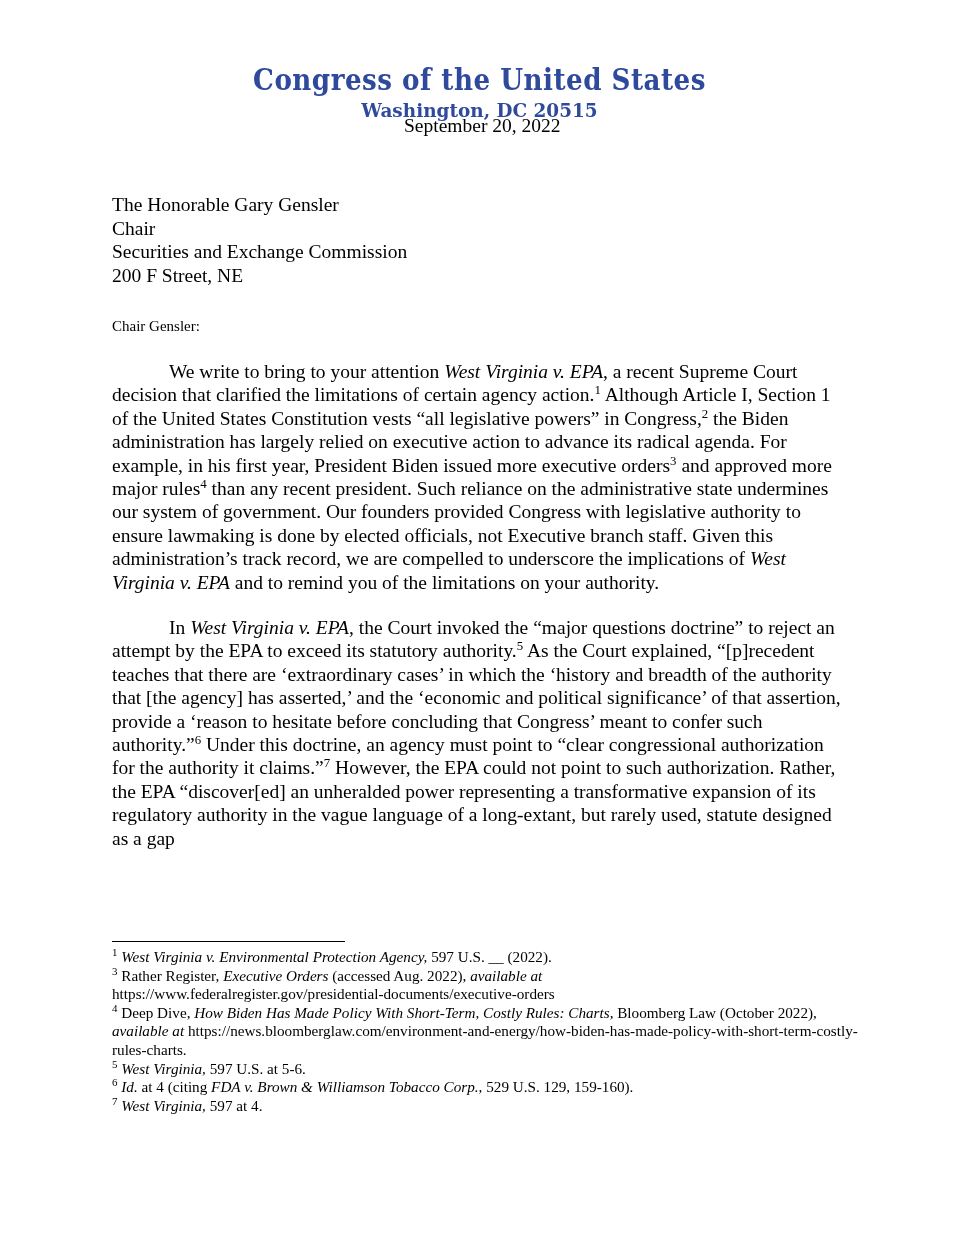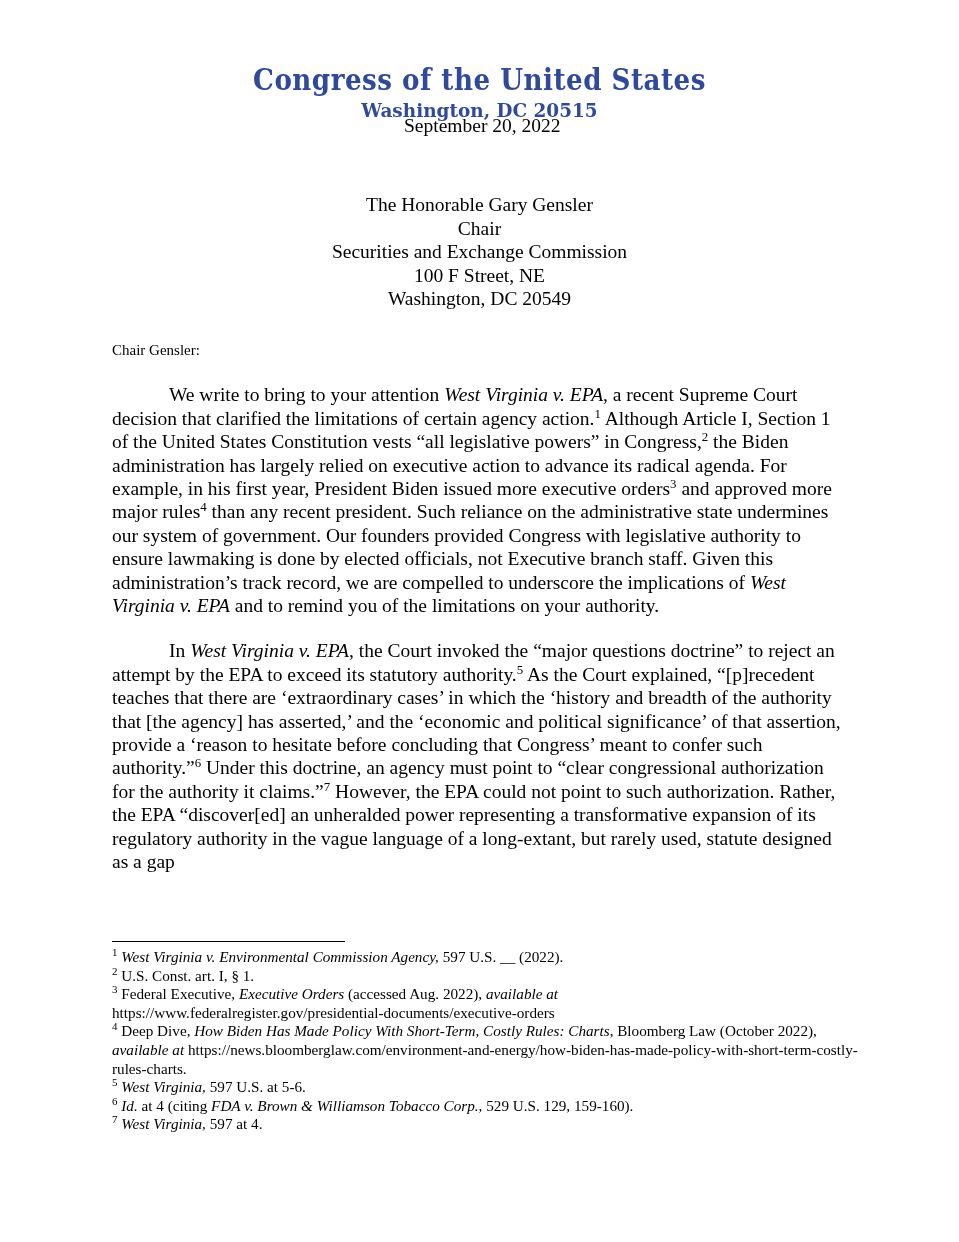--- a/index.html
+++ b/index.html
@@ -62,21 +62,20 @@
     margin-top: 114px;
     padding-left: 292px;
     font-size: 19.5px;
     line-height: 1.25;
   }
 
   .addressee {
     margin-top: 55px;
     font-size: 19.5px;
     line-height: 23.5px;
-    text-align: center;
   }
   .addressee div { white-space: pre; }
 
   .salutation {
     margin-top: 28px;
     font-size: 15px;
     line-height: 23.5px;
   }
 
   .para {
@@ -130,40 +129,38 @@
   </div>
 
   <div class="content">
 
     <div class="date-line">September 20, 2022</div>
 
     <div class="addressee">
       <div>The Honorable Gary Gensler</div>
       <div>Chair</div>
       <div>Securities and Exchange Commission</div>
-      <div>100 F Street, NE</div>
-      <div>Washington, DC 20549</div>
+      <div>200 F Street, NE</div>
     </div>
 
     <div class="salutation">Chair Gensler:</div>
 
     <p class="para"><span>We write to bring to your attention </span><i>West Virginia v. EPA</i><span>, a recent Supreme Court decision that clarified the limitations of certain agency action.</span><sup>1</sup><span> Although Article I, Section 1 of the United States Constitution vests “all legislative powers” in Congress,</span><sup>2</sup><span> the Biden administration has largely relied on executive action to advance its radical agenda. For example, in his first year, President Biden issued more executive orders</span><sup>3</sup><span> and approved more major rules</span><sup>4</sup><span> than any recent president. Such reliance on the administrative state undermines our system of government. Our founders provided Congress with legislative authority to ensure lawmaking is done by elected officials, not Executive branch staff. Given this administration’s track record, we are compelled to underscore the implications of </span><i>West Virginia v. EPA</i><span> and to remind you of the limitations on your authority.</span></p>
 
     <p class="para tight"><span>In </span><i>West Virginia v. EPA</i><span>, the Court invoked the “major questions doctrine” to reject an attempt by the EPA to exceed its statutory authority.</span><sup>5</sup><span> As the Court explained, “[p]recedent teaches that there are ‘extraordinary cases’ in which the ‘history and breadth of the authority that [the agency] has asserted,’ and the ‘economic and political significance’ of that assertion, provide a ‘reason to hesitate before concluding that Congress’ meant to confer such authority.”</span><sup>6</sup><span> Under this doctrine, an agency must point to “clear congressional authorization for the authority it claims.”</span><sup>7</sup><span> However, the EPA could not point to such authorization. Rather, the EPA “discover[ed] an unheralded power representing a transformative expansion of its regulatory authority in the vague language of a long-extant, but rarely used, statute designed as a gap</span></p>
 
   </div>
 
   <div class="footnotes">
     <div class="fn-rule"></div>
 
-    <p class="fn"><sup>1</sup> <i>West Virginia v. Environmental Commission Agency,</i><span> 597 U.S. __ (2022).</span></p>
+    <p class="fn"><sup>1</sup> <i>West Virginia v. Environmental Protection Agency,</i><span> 597 U.S. __ (2022).</span></p>
 
-    <p class="fn"><sup>2</sup> <span>U.S. Const.  art. I, § 1.</span></p>
 
-    <p class="fn"><sup>3</sup> <span>Federal Executive, </span><i>Executive Orders</i><span> (accessed Aug. 2022), </span><i>available at</i><br><span>https://www.federalregister.gov/presidential-documents/executive-orders</span></p>
+    <p class="fn"><sup>3</sup> <span>Rather Register, </span><i>Executive Orders</i><span> (accessed Aug. 2022), </span><i>available at</i><br><span>https://www.federalregister.gov/presidential-documents/executive-orders</span></p>
 
     <p class="fn"><sup>4</sup> <span>Deep Dive, </span><i>How Biden Has Made Policy With Short-Term, Costly Rules: Charts</i><span>, Bloomberg Law (October 2022), </span><br><i>available at</i><span> https://news.bloomberglaw.com/environment-and-energy/how-biden-has-made-policy-with-short-term-costly-rules-charts.</span></p>
 
     <p class="fn"><sup>5</sup> <i>West Virginia,</i><span> 597 U.S. at 5-6.</span></p>
 
     <p class="fn"><sup>6</sup> <i>Id.</i><span> at 4 (citing </span><i>FDA v. Brown &amp; Williamson Tobacco Corp.,</i><span> 529 U.S. 129, 159-160).</span></p>
 
     <p class="fn"><sup>7</sup> <i>West Virginia,</i><span> 597 at 4.</span></p>
   </div>
 

